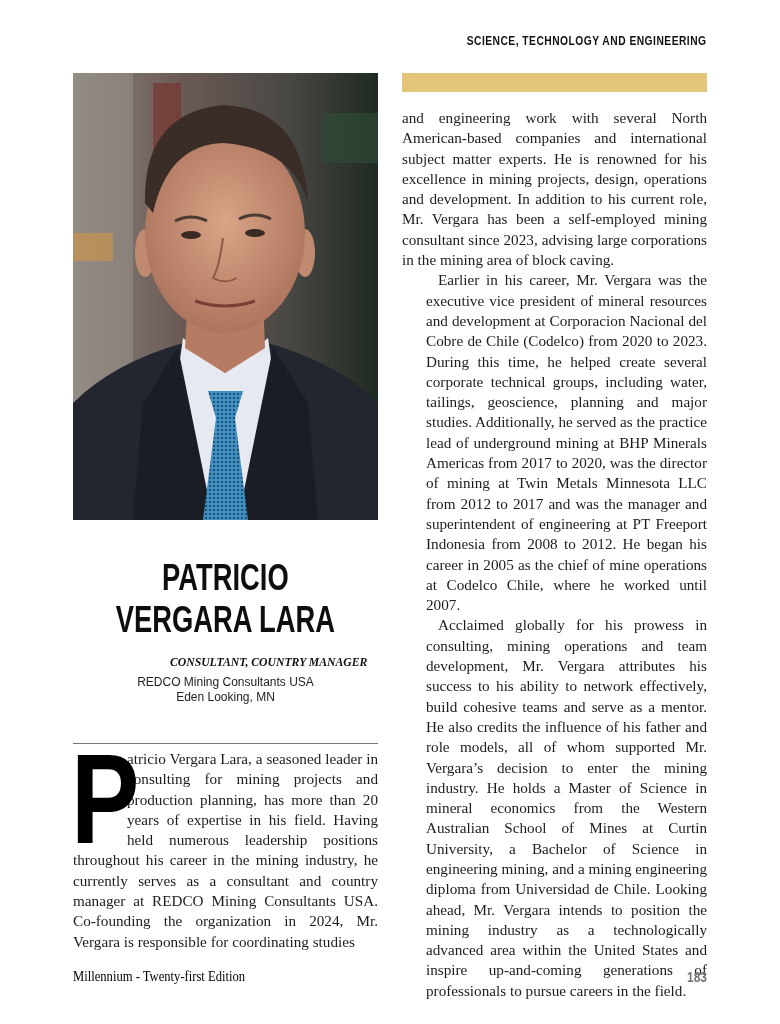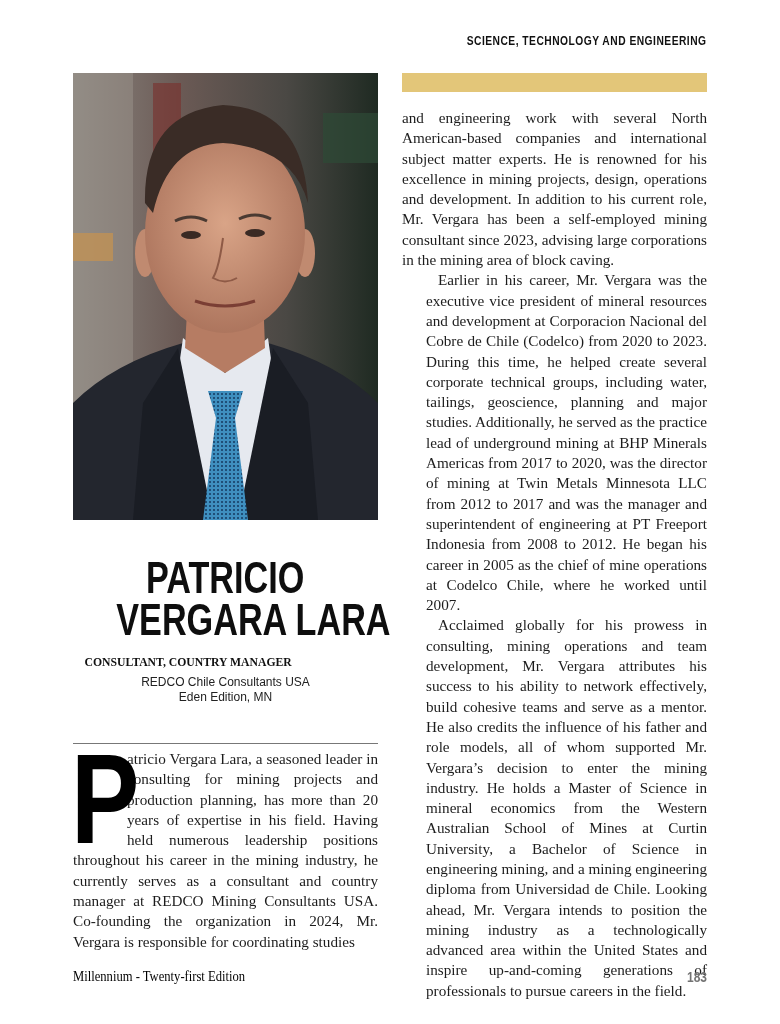--- a/index.html
+++ b/index.html
@@ -17,27 +17,28 @@
     }
     .photo {
       position: absolute; left: 73px; top: 73px; width: 305px; height: 447px;
       overflow: hidden; background: #3a3d42;
     }
     .photo svg { display: block; width: 100%; height: 100%; }
 
     .name {
       position: absolute; left: 73px; top: 557px; width: 305px; text-align: center;
       font-family: "Liberation Sans", sans-serif; font-weight: 700;
-      font-size: 45px; line-height: 42px; color: #0e0e0e;
+      font-size: 36px; line-height: 42px; color: #0e0e0e;
     }
     .name span { display: inline-block; transform: scaleX(0.76); transform-origin: center; white-space: nowrap; }
     .title {
-      position: absolute; left: 73px; top: 654px; width: 305px; text-align: left;
+      position: absolute; left: 73px; top: 654px; width: 305px; text-align: right;
       font-family: "Liberation Serif", serif; font-weight: 700; font-size: 13px;
       color: #111;
+      font-style: italic;
     }
     .title span { display: inline-block; transform: scaleX(0.9); white-space: nowrap; }
     .org, .loc {
       position: absolute; left: 73px; width: 305px; text-align: center;
       font-family: "Liberation Sans", sans-serif; font-size: 12px; color: #222;
     }
     .org { top: 675px; }
     .loc { top: 690px; }
 
     .rule {
@@ -127,22 +128,22 @@
   </svg>
 </div>
 
 <div class="name">
   <span>PATRICIO</span><br>
   <span>VERGARA LARA</span>
 </div>
 <div class="title">
   <span>CONSULTANT, COUNTRY MANAGER</span>
 </div>
-<div class="org">REDCO Chile Consultants USA</div>
-<div class="loc">Eden Edition, MN</div>
+<div class="org">REDCO Mining Consultants USA</div>
+<div class="loc">Eden Looking, MN</div>
 
 <div class="rule"></div>
 
 <div class="col-left">
   <p class="body-text"><span class="drop-cap">P</span><span>atricio Vergara Lara, a seasoned leader in consulting for mining projects and production planning, has more than 20 years of expertise in his field. Having held numerous leadership positions throughout his career in the mining industry, he currently serves as a consultant and country manager at REDCO Mining Consultants USA. Co-founding the organization in 2024, Mr. Vergara is responsible for coordinating studies</span></p>
 </div>
 
 <div class="col-right">
   <p class="body-text">and engineering work with several North American-based companies and international subject matter experts. He is renowned for his excellence in mining projects, design, operations and development. In addition to his current role, Mr. Vergara has been a self-employed mining consultant since 2023, advising large corporations in the mining area of block caving.</p>
   <p class="body-text para-indent">Earlier in his career, Mr. Vergara was the executive vice president of mineral resources and development at Corporacion Nacional del Cobre de Chile (Codelco) from 2020 to 2023. During this time, he helped create several corporate technical groups, including water, tailings, geoscience, planning and major studies. Additionally, he served as the practice lead of underground mining at BHP Minerals Americas from 2017 to 2020, was the director of mining at Twin Metals Minnesota LLC from 2012 to 2017 and was the manager and superintendent of engineering at PT Freeport Indonesia from 2008 to 2012. He began his career in 2005 as the chief of mine operations at Codelco Chile, where he worked until 2007.</p>

